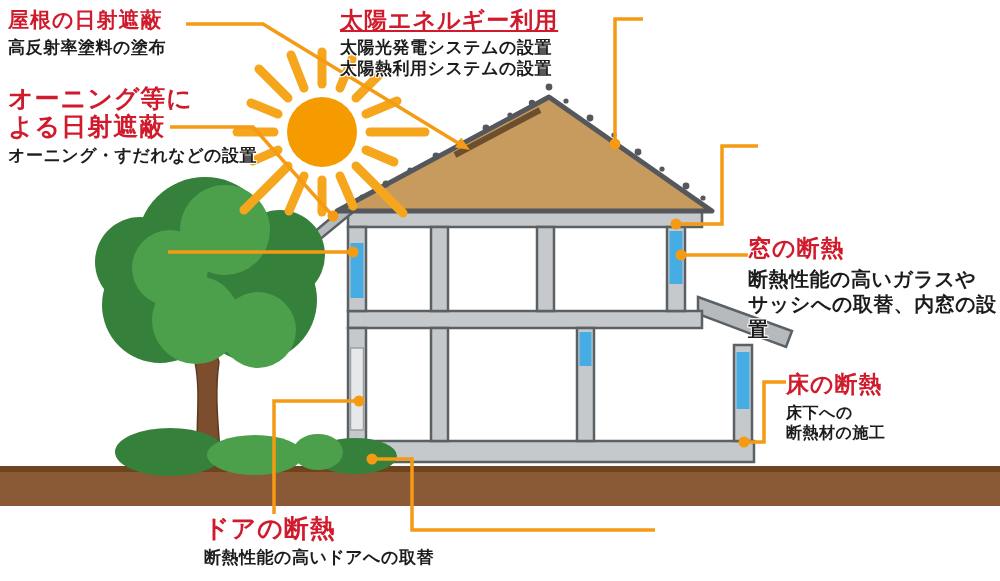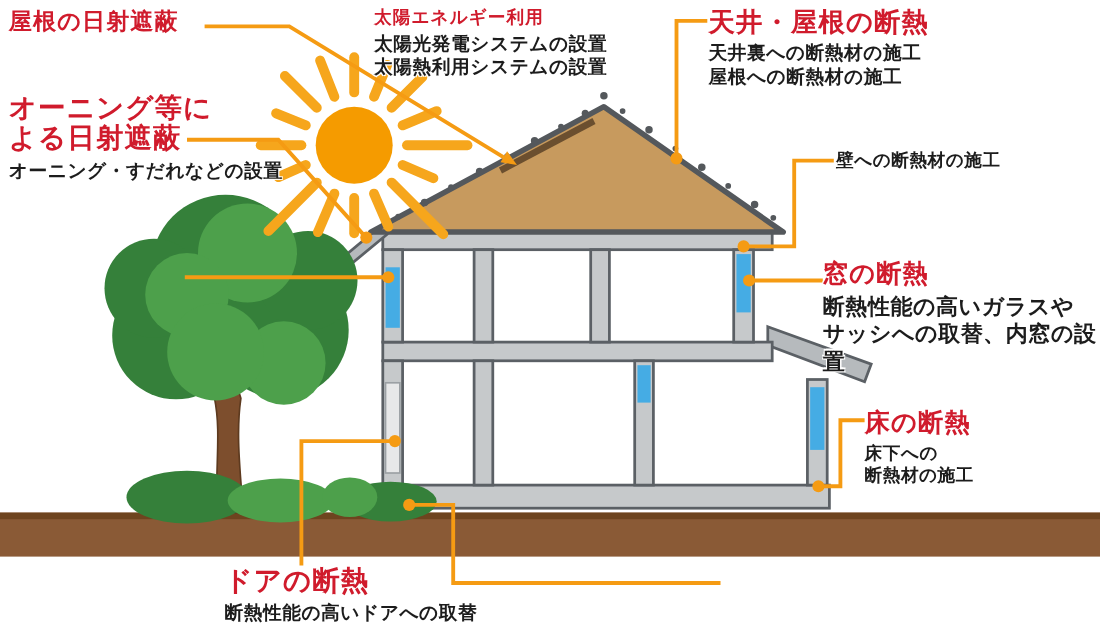--- a/index.html
+++ b/index.html
@@ -163,42 +163,37 @@
       <path class="cline" d="M748,255 H685"></path>
       <circle class="cdot" cx="681" cy="255" r="5.5"></circle>
 
       <path class="cline" d="M786,382 H764 V442 H748"></path>
       <circle class="cdot" cx="744" cy="442" r="5.5"></circle>
     </g>
   </svg>
 
   <div class="callout" style="left:8px;top:8px;">
     <div class="c-title" style="font-size:21px;">屋根の日射遮蔽</div>
+    <div class="c-desc" style="font-size:17px;">高反射率塗料の塗布</div>
   </div>
 
   <div class="callout" style="left:8px;top:84px;">
     <div class="c-title" style="font-size:25px;">オーニング等に
 よる日射遮蔽</div>
     <div class="c-desc" style="font-size:17px;">オーニング・すだれなどの設置</div>
   </div>
 
   <div class="callout" style="left:340px;top:8px;">
-    <div class="c-title" style="font-size:16px;">太陽エネルギー利用</div>
+    <div class="c-title" style="font-size:23px;text-decoration:underline;">太陽エネルギー利用</div>
     <div class="c-desc" style="font-size:17px;margin-top:3px;">太陽光発電システムの設置
 太陽熱利用システムの設置</div>
   </div>
 
-  <div class="callout" style="left:644px;top:8px;">
-    <div class="c-title" style="font-size:24px;">天井・屋根の断熱</div>
-    <div class="c-desc" style="font-size:17px;margin-top:3px;">天井裏への断熱材の施工
-屋根への断熱材の施工</div>
-  </div>
 
   <div class="callout" style="left:760px;top:132px;">
-    <div class="c-desc" style="font-size:16px;">壁への断熱材の施工</div>
   </div>
 
   <div class="callout" style="left:748px;top:236px;">
     <div class="c-title" style="font-size:23px;">窓の断熱</div>
     <div class="c-desc" style="font-size:20px;">断熱性能の高いガラスや
 サッシへの取替、内窓の設置</div>
   </div>
 
 
 

